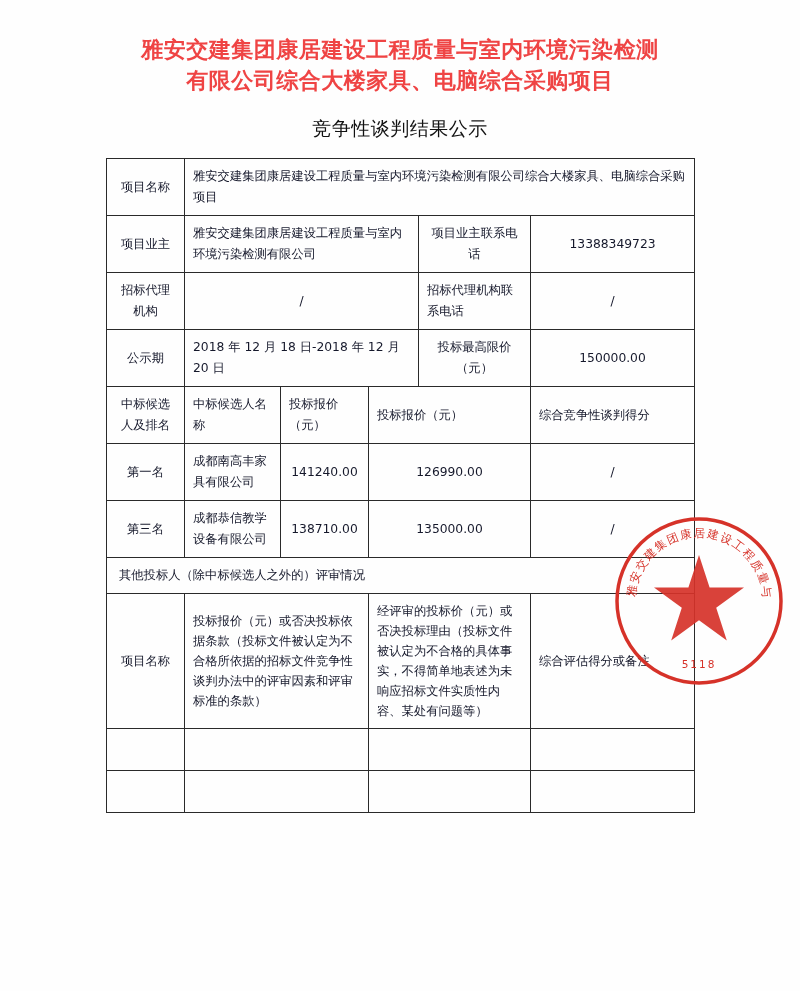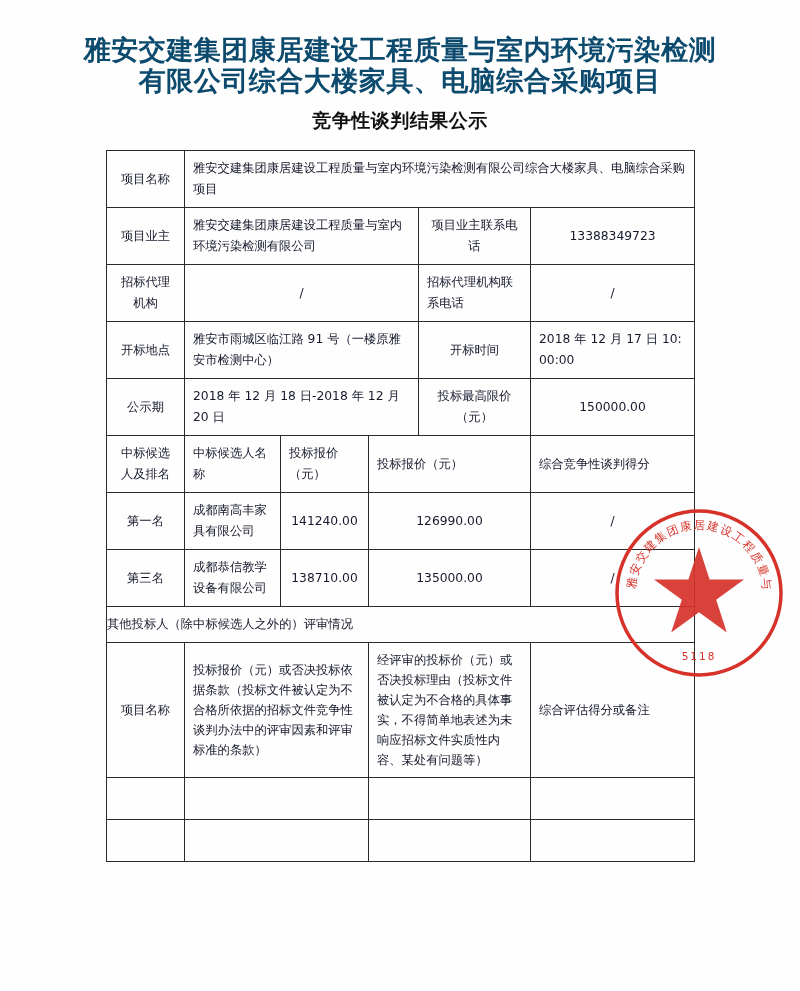--- a/index.html
+++ b/index.html
@@ -19,32 +19,32 @@
     position: relative;
     width: 800px;
     height: 991px;
     background: #fefefe;
   }
   .title-block {
     padding-top: 34px;
     text-align: center;
   }
   .title-line {
-    font-size: 27px;
+    font-size: 22px;
     font-weight: bold;
     letter-spacing: 0.5px;
     line-height: 31px;
-    color: #0c4a6e;
+    color: #ef4444;
   }
   .subtitle-line {
     font-size: 19px;
-    font-weight: bold;
+    font-weight: normal;
     letter-spacing: 0.5px;
     line-height: 32px;
-    margin-top: 8px;
+    margin-top: 16px;
     color: #111;
   }
   .table-wrap {
     position: relative;
     margin: 14px auto 0 auto;
     width: 588px;
   }
   table.main {
     border-collapse: collapse;
     width: 588px;
@@ -116,26 +116,20 @@
           <td class="lbl">项目业主联系电话</td>
           <td class="center">13388349723</td>
         </tr>
         <tr>
           <td class="lbl">招标代理机构</td>
           <td class="center" colspan="3">/</td>
           <td class="lbl" style="text-align:left">招标代理机构联系电话</td>
           <td class="center">/</td>
         </tr>
         <tr>
-          <td class="lbl">开标地点</td>
-          <td colspan="3">雅安市雨城区临江路 91 号（一楼原雅安市检测中心）</td>
-          <td class="lbl">开标时间</td>
-          <td>2018 年 12 月 17 日 10:00:00</td>
-        </tr>
-        <tr>
           <td class="lbl">公示期</td>
           <td colspan="3">2018 年 12 月 18 日-2018 年 12 月 20 日</td>
           <td class="lbl">投标最高限价（元）</td>
           <td class="center">150000.00</td>
         </tr>
 
         <tr>
           <td class="lbl">中标候选人及排名</td>
           <td>中标候选人名称</td>
           <td>投标报价（元）</td>
@@ -152,21 +146,21 @@
         </tr>
         <tr class="tall">
           <td class="lbl">第三名</td>
           <td>成都恭信教学设备有限公司</td>
           <td class="center">138710.00</td>
           <td class="center" colspan="2">135000.00</td>
           <td class="center">/</td>
         </tr>
 
         <tr>
-          <td colspan="6" style="padding-left:0">其他投标人（除中标候选人之外的）评审情况</td>
+          <td colspan="6" style="padding-left:12px">其他投标人（除中标候选人之外的）评审情况</td>
         </tr>
 
         <tr>
           <td class="lbl">项目名称</td>
           <td colspan="2" style="line-height:20px">投标报价（元）或否决投标依据条款（投标文件被认定为不合格所依据的招标文件竞争性谈判办法中的评审因素和评审标准的条款）</td>
           <td colspan="2" style="line-height:20px">经评审的投标价（元）或否决投标理由（投标文件被认定为不合格的具体事实，不得简单地表述为未响应招标文件实质性内容、某处有问题等）</td>
           <td style="line-height:20px">综合评估得分或备注</td>
         </tr>
 
         <tr class="empty-row">

